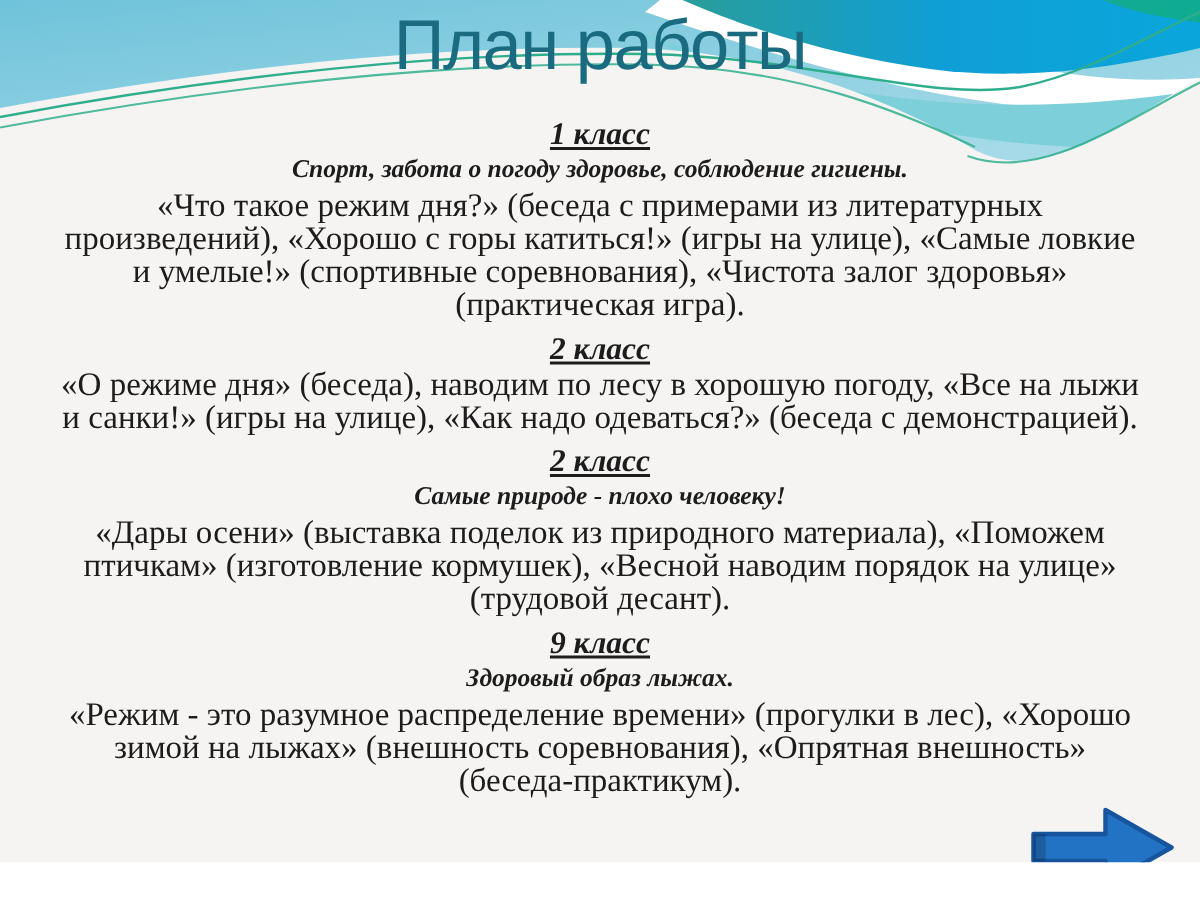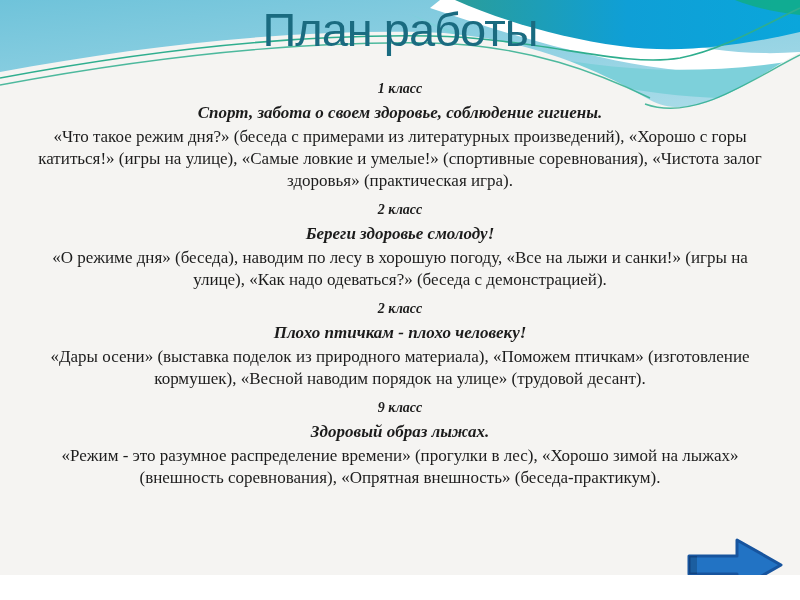--- a/index.html
+++ b/index.html
@@ -36,35 +36,36 @@
     top: 78px;
     left: 38px;
     right: 38px;
     z-index: 2;
     text-align: center;
     color: #1c1c1c;
   }
   .content section { margin: 0 0 7px 0; }
   .section-heading {
     margin: 0 0 2px 0;
-    font-size: 14px;
+    font-size: 21px;
     font-weight: bold;
     font-style: italic;
+    text-decoration: underline;
     line-height: 22px;
   }
   .section-subtitle {
     margin: 0 0 2px 0;
     font-size: 17px;
     font-weight: bold;
     font-style: italic;
     line-height: 22px;
   }
   .section-body {
     margin: 0;
-    font-size: 17px;
+    font-size: 22px;
     font-weight: normal;
     line-height: 22px;
   }
   .next-arrow {
     position: absolute;
     left: 686px;
     top: 536px;
     width: 98px;
     height: 58px;
     cursor: pointer;
@@ -106,33 +107,32 @@
     <path d="M0,85 C150,57 300,41 430,43 C530,45 600,74 650,98" fill="none" stroke="#2fae8e" stroke-width="1.4" opacity="0.85"></path>
     <path d="M645,104 C695,122 750,80 800,55" fill="none" stroke="#2fae8e" stroke-width="1.4" opacity="0.85"></path>
   </svg>
 
   <h1 class="title">План работы</h1>
 
   <div class="content">
 
     <section>
       <h2 class="section-heading">1 класс</h2>
-      <h3 class="section-subtitle">Спорт, забота о своем здоровье, соблюдение гигиены.</h3>
+      <h3 class="section-subtitle">Спорт, забота о погоду здоровье, соблюдение гигиены.</h3>
       <p class="section-body">«Что такое режим дня?» (беседа с примерами из литературных произведений), «Хорошо с горы катиться!» (игры на улице), «Самые ловкие и умелые!» (спортивные соревнования), «Чистота залог здоровья» (практическая игра).</p>
     </section>
 
     <section>
       <h2 class="section-heading">2 класс</h2>
-      <h3 class="section-subtitle">Береги здоровье смолоду!</h3>
       <p class="section-body">«О режиме дня» (беседа), наводим по лесу в хорошую погоду, «Все на лыжи и санки!» (игры на улице), «Как надо одеваться?» (беседа с демонстрацией).</p>
     </section>
 
     <section>
       <h2 class="section-heading">2 класс</h2>
-      <h3 class="section-subtitle">Плохо птичкам - плохо человеку!</h3>
+      <h3 class="section-subtitle">Самые природе - плохо человеку!</h3>
       <p class="section-body">«Дары осени» (выставка поделок из природного материала), «Поможем птичкам» (изготовление кормушек), «Весной наводим порядок на улице» (трудовой десант).</p>
     </section>
 
     <section>
       <h2 class="section-heading">9 класс</h2>
       <h3 class="section-subtitle">Здоровый образ лыжах.</h3>
       <p class="section-body">«Режим - это разумное распределение времени» (прогулки в лес), «Хорошо зимой на лыжах» (внешность соревнования), «Опрятная внешность» (беседа-практикум).</p>
     </section>
 
   </div>

